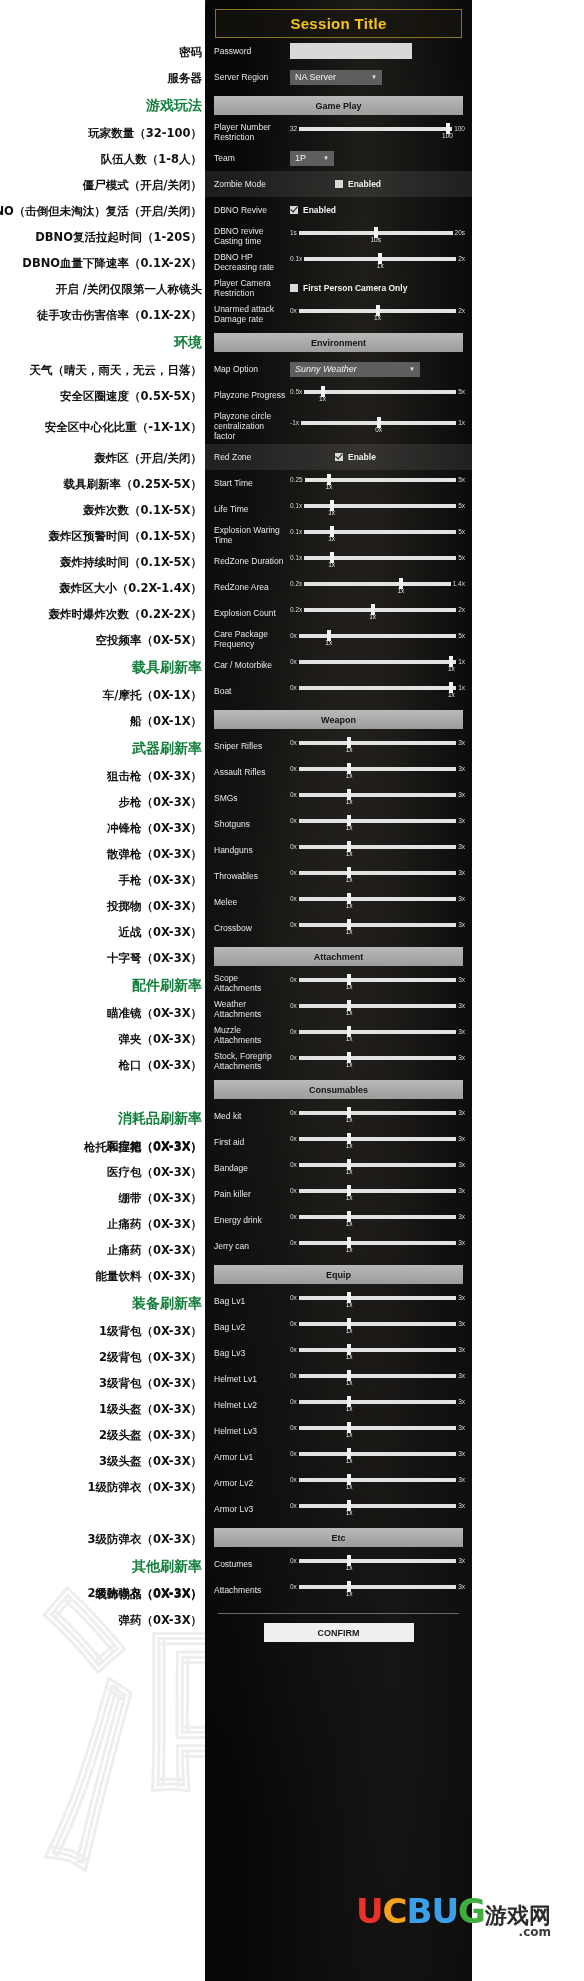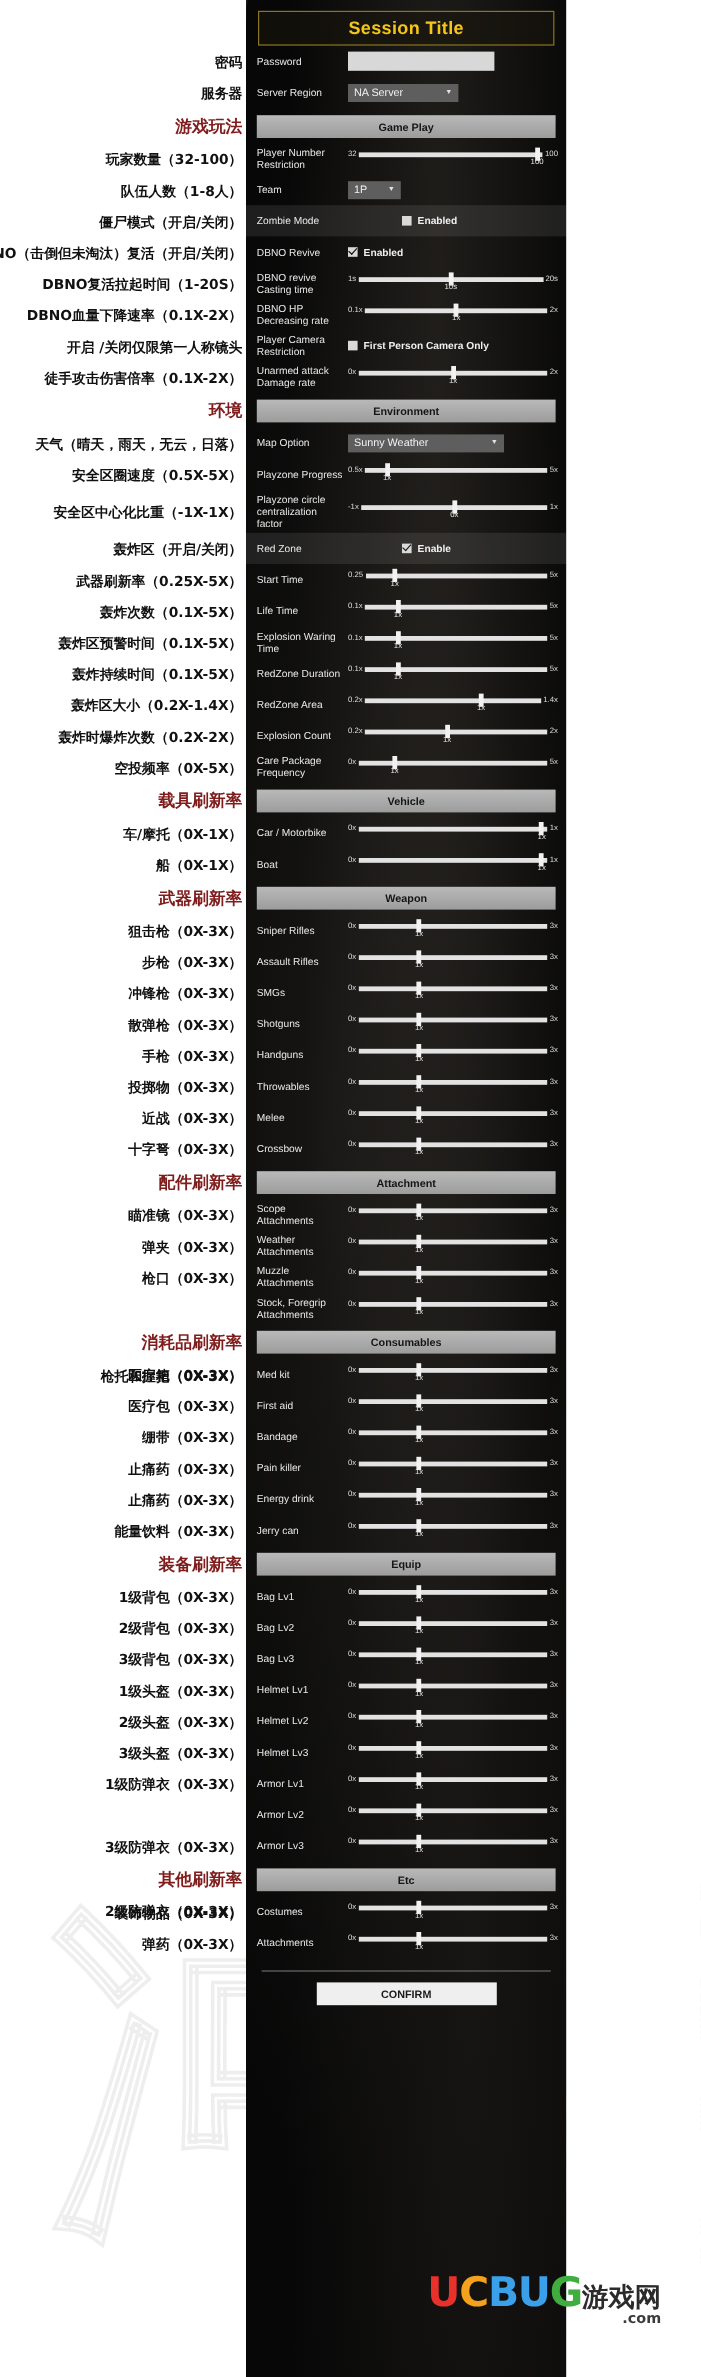--- a/index.html
+++ b/index.html
@@ -22,21 +22,21 @@
   #cnCol{
     position:absolute;left:0;top:0;width:205px;height:1981px;
     z-index:3;
   }
   .cn{
     position:absolute;right:3px;
     text-align:right;white-space:nowrap;
     color:#111;font-weight:bold;font-size:11.5px;
     font-family:"DejaVu Sans","Liberation Sans",sans-serif;
   }
-  .cn.hdr{color:#7f1d1d;font-size:14px;}
+  .cn.hdr{color:#15803d;font-size:14px;}
   
   #panel{
     position:absolute;left:205px;top:0;width:267px;height:1981px;
     background:#0a0a0a;
     z-index:2;overflow:hidden;
   }
   
   #panel:before{
     content:"";position:absolute;inset:0;
     background:
@@ -83,21 +83,21 @@
   
   .txtin{
     width:118px;height:14px;background:#d8d8d8;border:0;
   }
   
   .dd{
     height:15px;background:#5e5e5e;color:#f2f2f2;
     font-size:9px;display:flex;align-items:center;
     padding:0 5px;min-width:34px;position:relative;
   }
-  .dd.wide{width:120px;}
+  .dd.wide{width:120px;font-style:italic;}
   .dd .cap{flex:1;}
   .dd .arrow{font-size:6px;margin-left:5px;opacity:.9;}
   
   .cb{display:flex;align-items:center;gap:5px;}
   .cbox{
     width:8px;height:8px;background:#d9d9d9;display:inline-block;
     position:relative;
   }
   .cbox.on:after{
     content:"";position:absolute;left:1.5px;top:-1px;
@@ -415,21 +415,20 @@
       <span class="minv">0x</span>
       <div class="track">
         <div class="knob" style="left:19%"></div>
         <div class="curv" style="left:19%">1x</div>
       </div>
       <span class="maxv">5x</span>
     </div>
             </div>
           </div>
         </div>
-        <div class="section-bar">Vehicle</div>
         <div class="row">
           <div class="lbl">Car / Motorbike</div>
                      <div class="ctl">
             <div class="sldwrap">
     <div class="sld">
       <span class="minv">0x</span>
       <div class="track">
         <div class="knob" style="left:97%"></div>
         <div class="curv" style="left:97%">1x</div>
       </div>
@@ -912,21 +911,21 @@
     <div class="cn" style="top: 204px;">DBNO（击倒但未淘汰）复活（开启/关闭）</div>
     <div class="cn" style="top: 230px;">DBNO复活拉起时间（1-20S）</div>
     <div class="cn" style="top: 256px;">DBNO血量下降速率（0.1X-2X）</div>
     <div class="cn" style="top: 282px;">开启 /关闭仅限第一人称镜头</div>
     <div class="cn" style="top: 308px;">徒手攻击伤害倍率（0.1X-2X）</div>
     <div class="cn hdr" style="top: 334px;">环境</div>
     <div class="cn" style="top: 363px;">天气（晴天，雨天，无云，日落）</div>
     <div class="cn" style="top: 389px;">安全区圈速度（0.5X-5X）</div>
     <div class="cn" style="top: 420px;">安全区中心化比重（-1X-1X）</div>
     <div class="cn" style="top: 451px;">轰炸区（开启/关闭）</div>
-    <div class="cn" style="top: 477px;">武器刷新率（0.25X-5X）</div>
+    <div class="cn" style="top: 477px;">载具刷新率（0.25X-5X）</div>
     <div class="cn" style="top: 503px;">轰炸次数（0.1X-5X）</div>
     <div class="cn" style="top: 529px;">轰炸区预警时间（0.1X-5X）</div>
     <div class="cn" style="top: 555px;">轰炸持续时间（0.1X-5X）</div>
     <div class="cn" style="top: 581px;">轰炸区大小（0.2X-1.4X）</div>
     <div class="cn" style="top: 607px;">轰炸时爆炸次数（0.2X-2X）</div>
     <div class="cn" style="top: 633px;">空投频率（0X-5X）</div>
     <div class="cn hdr" style="top: 659px;">载具刷新率</div>
     <div class="cn" style="top: 688px;">车/摩托（0X-1X）</div>
     <div class="cn" style="top: 714px;">船（0X-1X）</div>
     <div class="cn hdr" style="top: 740px;">武器刷新率</div>

